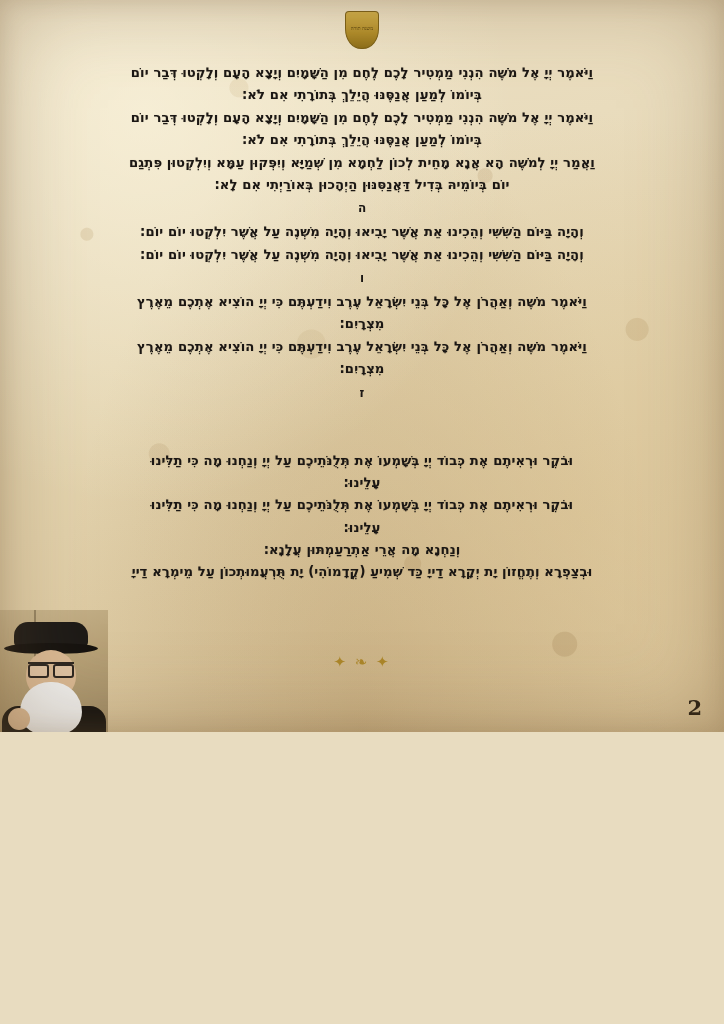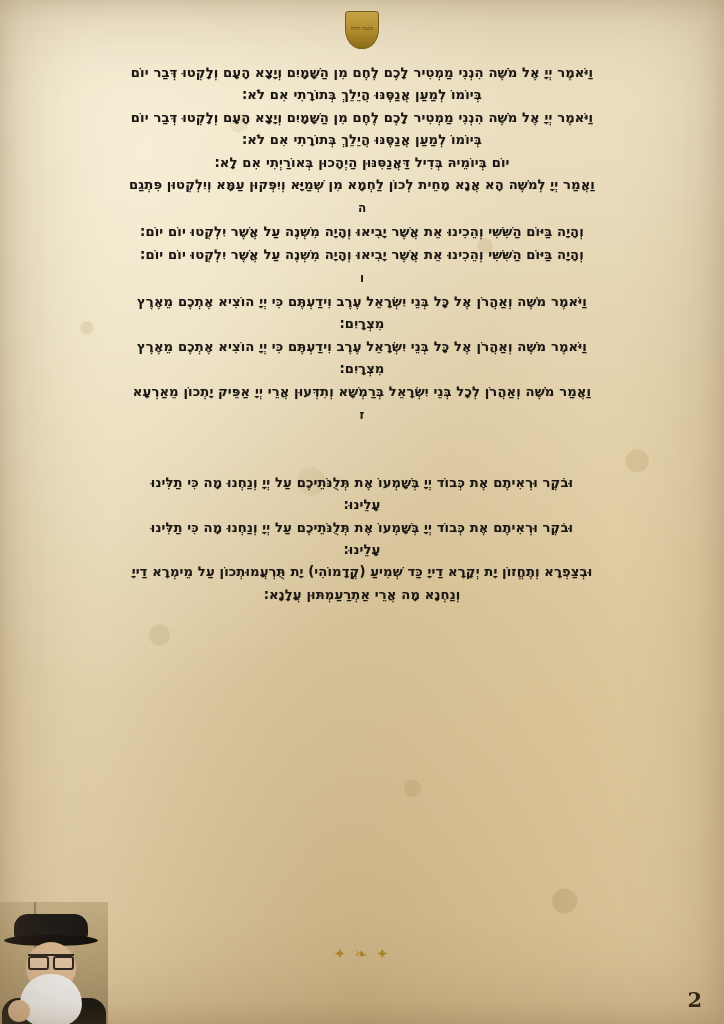--- a/index.html
+++ b/index.html
@@ -10,21 +10,21 @@
     width: 724px;
     height: 1024px;
     overflow: hidden;
     font-family: "DejaVu Serif", "Liberation Serif", serif;
     background: #e8dcc0;
   }
 
   .page {
     position: relative;
     width: 724px;
-    height: 1024px;
+    height: 732px;
     box-sizing: border-box;
     background:
       radial-gradient(ellipse at 20% 15%, rgba(255,250,230,0.55) 0%, rgba(255,250,230,0) 45%),
       radial-gradient(ellipse at 80% 70%, rgba(216,190,140,0.45) 0%, rgba(216,190,140,0) 55%),
       radial-gradient(ellipse at 50% 100%, rgba(160,128,80,0.35) 0%, rgba(160,128,80,0) 60%),
       linear-gradient(170deg, #efe3c6 0%, #e9dcbd 25%, #e3d3ae 55%, #ddcaa2 80%, #d6c096 100%);
     overflow: hidden;
   }
 
   
@@ -252,48 +252,47 @@
     <div class="shield">משנה תורה</div>
   </div>
 
   <div class="content">
 
     <div class="verse-block">
       <p class="line">וַיֹּאמֶר יְיָ אֶל מֹשֶׁה הִנְנִי מַמְטִיר לָכֶם לֶחֶם מִן הַשָּׁמָיִם וְיָצָא הָעָם וְלָקְטוּ דְּבַר יוֹם</p>
       <p class="line">בְּיוֹמוֹ לְמַעַן אֲנַסֶּנּוּ הֲיֵלֵךְ בְּתוֹרָתִי אִם לֹא:</p>
       <p class="line">וַיֹּאמֶר יְיָ אֶל מֹשֶׁה הִנְנִי מַמְטִיר לָכֶם לֶחֶם מִן הַשָּׁמָיִם וְיָצָא הָעָם וְלָקְטוּ דְּבַר יוֹם</p>
       <p class="line">בְּיוֹמוֹ לְמַעַן אֲנַסֶּנּוּ הֲיֵלֵךְ בְּתוֹרָתִי אִם לֹא:</p>
+      <p class="line targum">וַאֲמַר יְיָ לְמֹשֶׁה הָא אֲנָא מָחֵית לְכוֹן לַחְמָא מִן שְׁמַיָּא וְיִפְּקוּן עַמָּא וְיִלְקְטוּן פִּתְגַם</p>
       <p class="line targum">יוֹם בְּיוֹמֵיהּ בְּדִיל דַּאֲנַסִּנּוּן הַיְהָכוּן בְּאוֹרַיְתִי אִם לָא:</p>
-      <p class="line targum">וַאֲמַר יְיָ לְמֹשֶׁה הָא אֲנָא מָחֵית לְכוֹן לַחְמָא מִן שְׁמַיָּא וְיִפְּקוּן עַמָּא וְיִלְקְטוּן פִּתְגַם</p>
     </div>
 
     <div class="marker">ה</div>
     <div class="verse-block">
       <p class="line">וְהָיָה בַּיּוֹם הַשִּׁשִּׁי וְהֵכִינוּ אֵת אֲשֶׁר יָבִיאוּ וְהָיָה מִשְׁנֶה עַל אֲשֶׁר יִלְקְטוּ יוֹם יוֹם:</p>
       <p class="line">וְהָיָה בַּיּוֹם הַשִּׁשִּׁי וְהֵכִינוּ אֵת אֲשֶׁר יָבִיאוּ וְהָיָה מִשְׁנֶה עַל אֲשֶׁר יִלְקְטוּ יוֹם יוֹם:</p>
     </div>
 
     <div class="marker">ו</div>
     <div class="verse-block">
       <p class="line">וַיֹּאמֶר מֹשֶׁה וְאַהֲרֹן אֶל כָּל בְּנֵי יִשְׂרָאֵל עֶרֶב וִידַעְתֶּם כִּי יְיָ הוֹצִיא אֶתְכֶם מֵאֶרֶץ</p>
       <p class="line">מִצְרָיִם:</p>
       <p class="line">וַיֹּאמֶר מֹשֶׁה וְאַהֲרֹן אֶל כָּל בְּנֵי יִשְׂרָאֵל עֶרֶב וִידַעְתֶּם כִּי יְיָ הוֹצִיא אֶתְכֶם מֵאֶרֶץ</p>
       <p class="line">מִצְרָיִם:</p>
-      <p class="line targum">וַאֲמַר מֹשֶׁה וְאַהֲרֹן לְכָל בְּנֵי יִשְׂרָאֵל בְּרַמְשָׁא וְתִדְּעוּן אֲרֵי יְיָ אַפֵּיק יָתְכוֹן מֵאַרְעָא</p>
     </div>
 
     <div class="marker">ז</div>
     <div class="gap-large"></div>
     <div class="verse-block">
       <p class="line">וּבֹקֶר וּרְאִיתֶם אֶת כְּבוֹד יְיָ בְּשָׁמְעוֹ אֶת תְּלֻנֹּתֵיכֶם עַל יְיָ וְנַחְנוּ מָה כִּי תַלִּינוּ</p>
       <p class="line">עָלֵינוּ:</p>
       <p class="line">וּבֹקֶר וּרְאִיתֶם אֶת כְּבוֹד יְיָ בְּשָׁמְעוֹ אֶת תְּלֻנֹּתֵיכֶם עַל יְיָ וְנַחְנוּ מָה כִּי תַלִּינוּ</p>
       <p class="line">עָלֵינוּ:</p>
+      <p class="line targum">וְנַחְנָא מָה אֲרֵי אַתְרַעַמְתּוּן עֲלָנָא:</p>
       <p class="line targum">וּבְצַפְרָא וְתֶחֱזוֹן יָת יְקָרָא דַייָ כַּד שְׁמִיעַ (קֳדָמוֹהִי) יָת תֻּרְעֲמוּתְכוֹן עַל מֵימְרָא דַייָ</p>
-      <p class="line targum">וְנַחְנָא מָה אֲרֵי אַתְרַעַמְתּוּן עֲלָנָא:</p>
     </div>
 
   </div>
 
   <div class="ornament">✦ ❧ ✦</div>
 
   <div class="portrait">
     <div class="bg"></div>
     <div class="frame-line"></div>
     <div class="body"></div>

